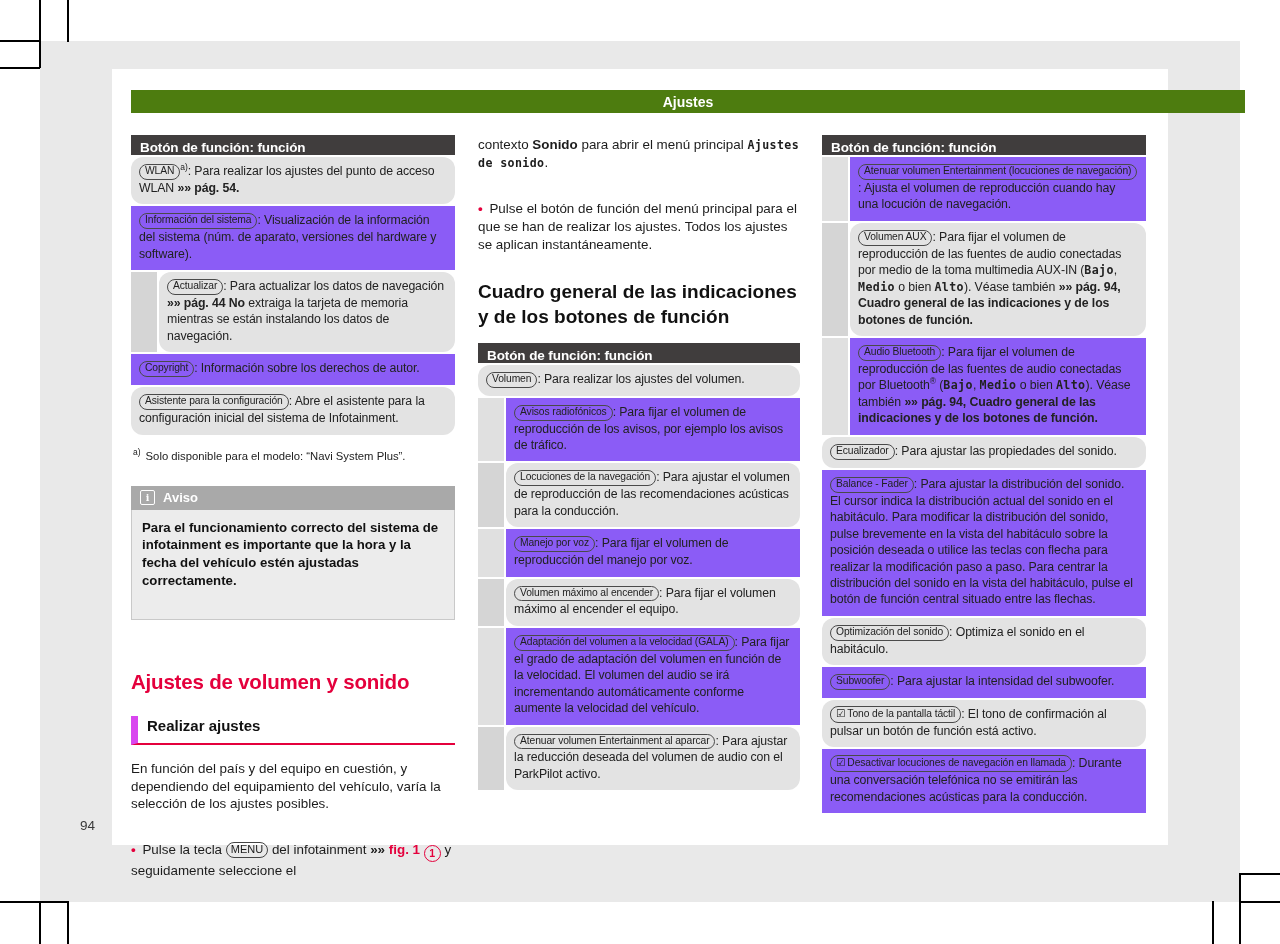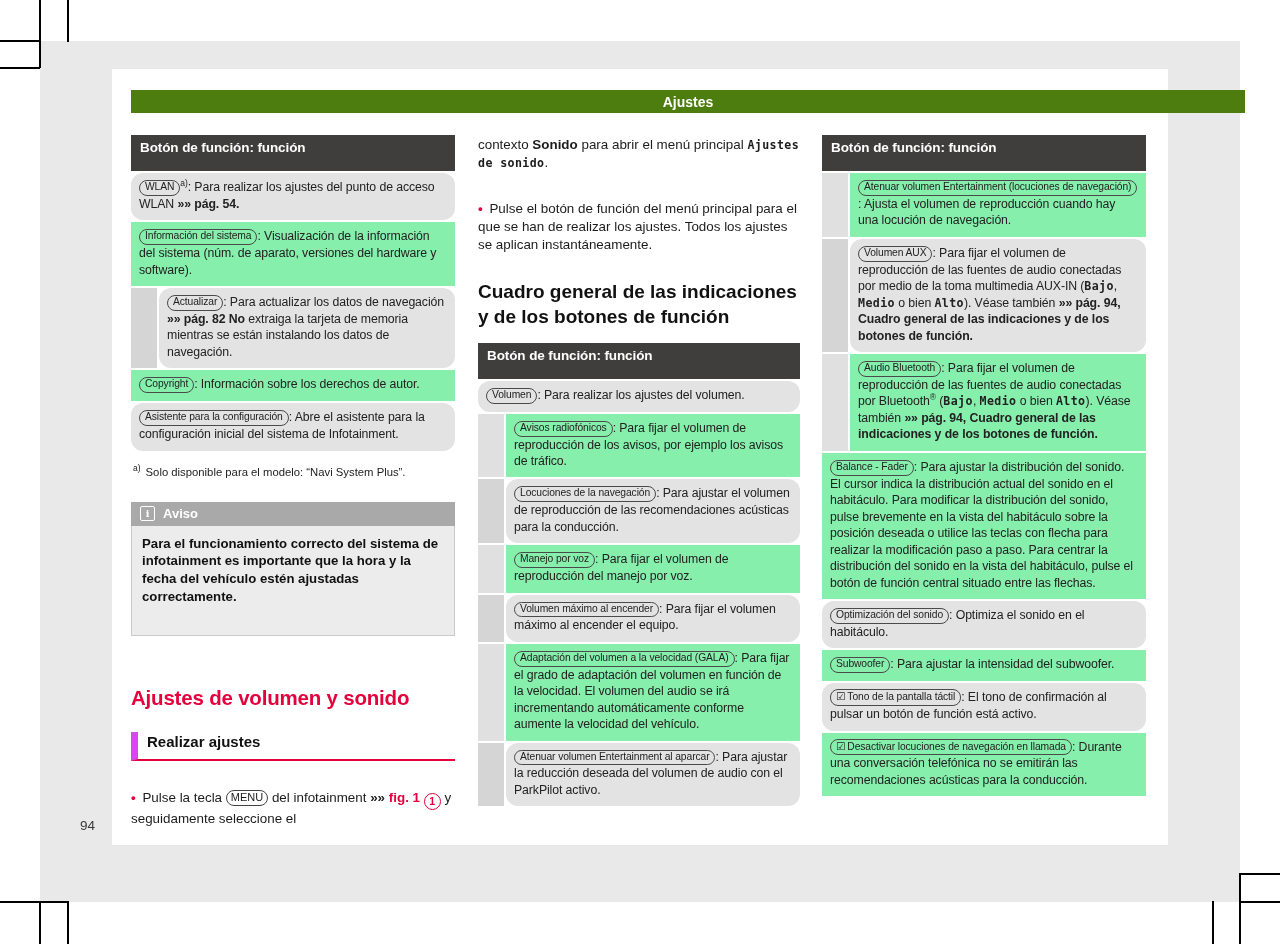--- a/index.html
+++ b/index.html
@@ -14,27 +14,27 @@
   .header-bar{
     position:absolute;left:131px;top:90px;width:1114px;height:23px;background:#4d7c0f;
     color:#fff;font-weight:bold;font-size:14px;display:flex;align-items:center;justify-content:center;
   }
   .col{position:absolute;top:135px;}
   .col-left{left:131px;width:324px;}
   .col-mid{left:478px;width:322px;}
   .col-right{left:822px;width:324px;}
 
   .tbl-header{background:#403d3d;color:#fff;font-weight:bold;font-size:13.5px;
-    padding:5px 9px 16px;margin-bottom:2px;letter-spacing:-0.1px;}
+    padding:5px 9px 0;margin-bottom:2px;letter-spacing:-0.1px;}
   .row{display:flex;margin-bottom:2px;}
   .indent-cell{flex:0 0 26px;margin-right:2px;}
   .cell{flex:1;padding:6px 8px 8px;font-size:12.3px;line-height:1.34;letter-spacing:-0.1px;color:#222;}
   .shade-a > .cell{background:#e3e3e3;border-radius:12px;}
   .shade-a > .indent-cell{background:#d5d5d5;}
-  .shade-b > .cell{background:#86efac;}
+  .shade-b > .cell{background:#8b5cf6;}
   .shade-b > .indent-cell{background:#e0e0e0;}
 
   .btn-capsule{display:inline-block;border:1px solid #4a4a4a;border-radius:8px;
     padding:0 5px 1px;font-size:10.3px;line-height:1.25;white-space:nowrap;vertical-align:1px;}
   .checkbox-glyph{font-size:10.5px;margin-right:2px;}
   .key-capsule{display:inline-block;border:1px solid #444;border-radius:8px;
     padding:0 4px 1px;font-size:11px;line-height:1.2;vertical-align:1px;}
   .bold{font-weight:bold;}
   .mono{font-family:"DejaVu Sans Mono","Liberation Mono",monospace;font-weight:bold;
     font-size:11.6px;letter-spacing:0.4px;}
@@ -96,21 +96,21 @@
     <div class="tbl-header">Botón de función: función</div>
     <div>
         <div class="row shade-a">
           <div class="cell"><span class="btn-capsule">WLAN</span><sup>a)</sup>: Para realizar los ajustes del punto de acceso WLAN <span class="bold">»» pág. 54.</span></div>
         </div>
         <div class="row shade-b">
           <div class="cell"><span class="btn-capsule">Información del sistema</span>: Visualización de la información del sistema (núm. de aparato, versiones del hardware y software).</div>
         </div>
         <div class="row shade-a">
           <div class="indent-cell"></div>
-          <div class="cell"><span class="btn-capsule">Actualizar</span>: Para actualizar los datos de navegación <span class="bold">»» pág. 82 No</span> extraiga la tarjeta de memoria mientras se están instalando los datos de navegación.</div>
+          <div class="cell"><span class="btn-capsule">Actualizar</span>: Para actualizar los datos de navegación <span class="bold">»» pág. 44 No</span> extraiga la tarjeta de memoria mientras se están instalando los datos de navegación.</div>
         </div>
         <div class="row shade-b">
           <div class="cell"><span class="btn-capsule">Copyright</span>: Información sobre los derechos de autor.</div>
         </div>
         <div class="row shade-a">
           <div class="cell"><span class="btn-capsule">Asistente para la configuración</span>: Abre el asistente para la configuración inicial del sistema de Infotainment.</div>
         </div>
       </div>
   </div>
   <div class="footnote">
@@ -118,20 +118,21 @@
   </div>
   <div class="aviso">
     <div class="aviso-header">
       <span class="info-icon">i</span>
       <span>Aviso</span>
     </div>
     <div class="aviso-body">Para el funcionamiento correcto del sistema de infotainment es importante que la hora y la fecha del vehículo estén ajustadas correctamente.</div>
   </div>
   <div class="section-heading">Ajustes de volumen y sonido</div>
   <div class="sub-heading">Realizar ajustes</div>
+  <div class="para">En función del país y del equipo en cuestión, y dependiendo del equipamiento del vehículo, varía la selección de los ajustes posibles.</div>
   <div class="bullet-para"><span class="bullet-dot">•</span> Pulse la tecla <span class="key-capsule">MENU</span> del infotainment <span class="bold">»» </span><span class="red-bold">fig. 1</span> <span class="circled-number">1</span> y seguidamente seleccione el</div>
 </div>
 
 <div class="col col-mid">
   <div class="intro-para">contexto <span class="bold">Sonido</span> para abrir el menú principal <span class="mono">Ajustes de sonido</span>.</div>
   <div class="bullet-para"><span class="bullet-dot">•</span> Pulse el botón de función del menú principal para el que se han de realizar los ajustes. Todos los ajustes se aplican instantáneamente.</div>
   <div class="subsection-heading">Cuadro general de las indicaciones y de los botones de función</div>
   <div class="fn-table mid-table">
     <div class="tbl-header">Botón de función: función</div>
     <div>
@@ -175,20 +176,23 @@
           <div class="cell"><span class="btn-capsule">Atenuar volumen Entertainment (locuciones de navegación)</span>: Ajusta el volumen de reproducción cuando hay una locución de navegación.</div>
         </div>
         <div class="row shade-a">
           <div class="indent-cell"></div>
           <div class="cell"><span class="btn-capsule">Volumen AUX</span>: Para fijar el volumen de reproducción de las fuentes de audio conectadas por medio de la toma multimedia AUX-IN (<span class="mono">Bajo</span>, <span class="mono">Medio</span> o bien <span class="mono">Alto</span>). Véase también <span class="bold">»» pág. 94, Cuadro general de las indicaciones y de los botones de función.</span></div>
         </div>
         <div class="row shade-b">
           <div class="indent-cell"></div>
           <div class="cell"><span class="btn-capsule">Audio Bluetooth</span>: Para fijar el volumen de reproducción de las fuentes de audio conectadas por Bluetooth<sup>®</sup> (<span class="mono">Bajo</span>, <span class="mono">Medio</span> o bien <span class="mono">Alto</span>). Véase también <span class="bold">»» pág. 94, Cuadro general de las indicaciones y de los botones de función.</span></div>
         </div>
+        <div class="row shade-a">
+          <div class="cell"><span class="btn-capsule">Ecualizador</span>: Para ajustar las propiedades del sonido.</div>
+        </div>
         <div class="row shade-b">
           <div class="cell"><span class="btn-capsule">Balance - Fader</span>: Para ajustar la distribución del sonido. El cursor indica la distribución actual del sonido en el habitáculo. Para modificar la distribución del sonido, pulse brevemente en la vista del habitáculo sobre la posición deseada o utilice las teclas con flecha para realizar la modificación paso a paso. Para centrar la distribución del sonido en la vista del habitáculo, pulse el botón de función central situado entre las flechas.</div>
         </div>
         <div class="row shade-a">
           <div class="cell"><span class="btn-capsule">Optimización del sonido</span>: Optimiza el sonido en el habitáculo.</div>
         </div>
         <div class="row shade-b">
           <div class="cell"><span class="btn-capsule">Subwoofer</span>: Para ajustar la intensidad del subwoofer.</div>
         </div>
         <div class="row shade-a">

